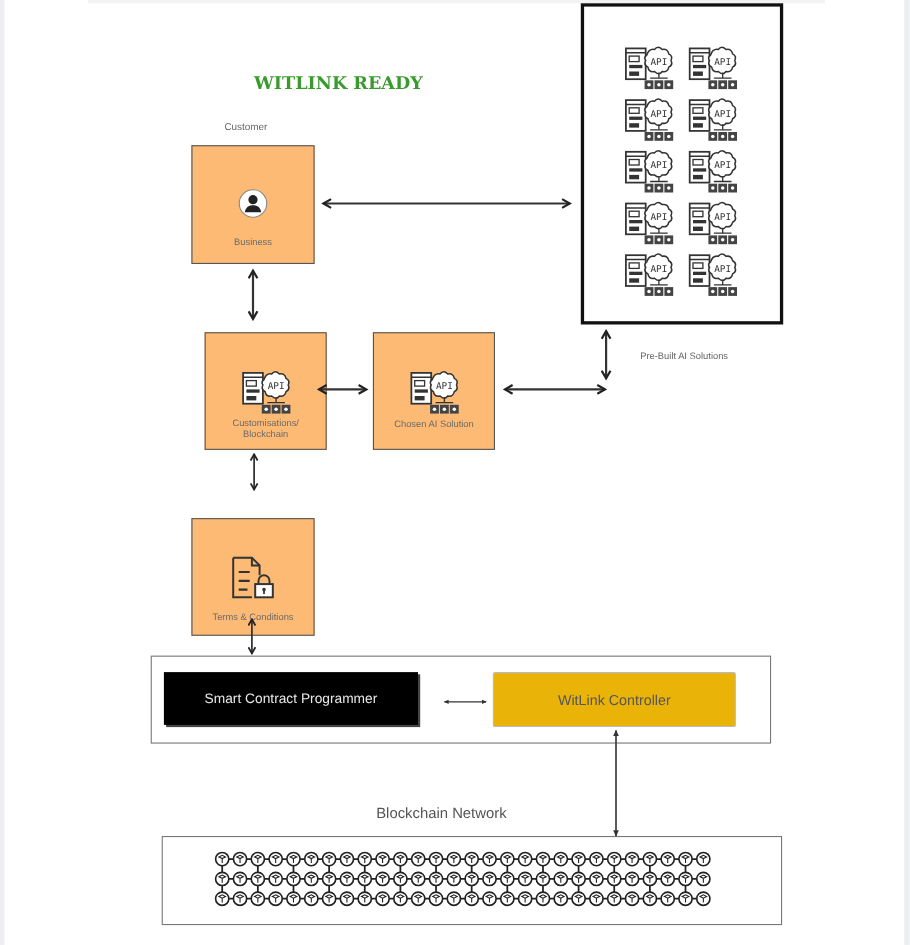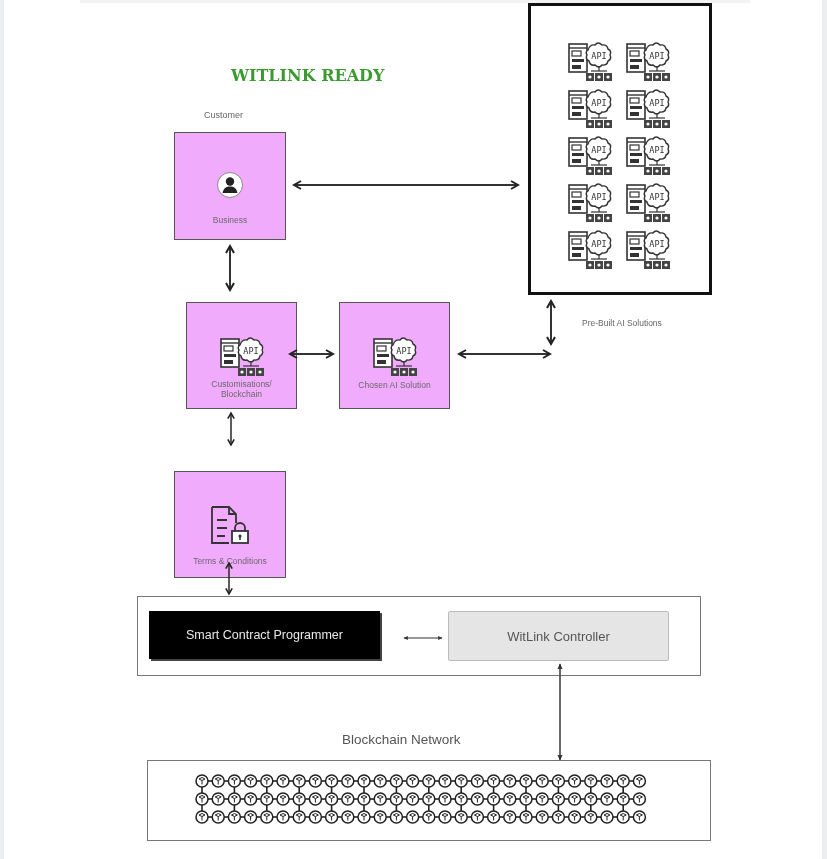--- a/index.html
+++ b/index.html
@@ -2,28 +2,28 @@
 <html><head>
 <meta charset="utf-8">
 <style>
   html,body{margin:0;padding:0;background:#fff;}
   body{width:827px;height:859px;position:relative;overflow:hidden;font-family:"Liberation Sans",sans-serif;}
   .page-edge-l{position:absolute;left:0;top:0;width:4px;height:859px;background:#eceef2;}
   .page-edge-r{position:absolute;right:0;top:0;width:5px;height:859px;background:#eceef2;}
   .page-top{position:absolute;left:80px;top:0;width:670px;height:3px;background:#f3f3f3;}
   .title{position:absolute;left:231px;top:34px;font-family:"DejaVu Serif",serif;font-weight:bold;font-size:16px;color:#3a9a2e;letter-spacing:0px;margin-top:32px;}
   .lbl{position:absolute;color:#666;font-size:9px;white-space:nowrap;}
-  .box{position:absolute;border:1.5px solid #555;background:#f0abfc;box-sizing:border-box;}
+  .box{position:absolute;border:1.5px solid #555;background:#fdba74;box-sizing:border-box;}
   .box .caption{position:absolute;left:0;right:0;text-align:center;color:#6a6a6a;font-size:8.5px;line-height:10px;}
   .apibox{position:absolute;left:528px;top:3px;width:184px;height:292px;border:3px solid #111;box-sizing:border-box;background:#fff;}
   .api-grid{position:absolute;left:36px;top:34px;display:grid;grid-template-columns:46px 46px;column-gap:12px;row-gap:3px;}
   .api-icon{width:46px;height:44px;}
   .outer-sc{position:absolute;left:137px;top:596px;width:564px;height:80px;border:1.5px solid #777;box-sizing:border-box;}
   .sc-btn{position:absolute;left:149px;top:611px;width:231px;height:48px;background:#000;color:#e8e8e8;font-size:12.5px;display:flex;align-items:center;justify-content:center;box-shadow:2px 2px 0 #444;}
-  .wl-btn{position:absolute;left:448px;top:611px;width:221px;height:50px;border:1px solid #bbb;border-radius:2px;box-sizing:border-box;color:#555;font-size:13px;display:flex;align-items:center;justify-content:center;background:#e5e5e5;}
+  .wl-btn{position:absolute;left:448px;top:611px;width:221px;height:50px;border:1px solid #bbb;border-radius:2px;box-sizing:border-box;color:#555;font-size:13px;display:flex;align-items:center;justify-content:center;background:#eab308;}
   .bc-title{position:absolute;left:342px;top:732px;color:#555;font-size:13.5px;}
   .bc-box{position:absolute;left:147px;top:760px;width:564px;height:81px;border:1.5px solid #777;box-sizing:border-box;}
   svg.overlay{position:absolute;left:0;top:0;pointer-events:none;}
 </style>
 </head>
 <body>
 
 <div class="page-edge-l"></div>
 <div class="page-edge-r"></div>
 <div class="page-top"></div>

